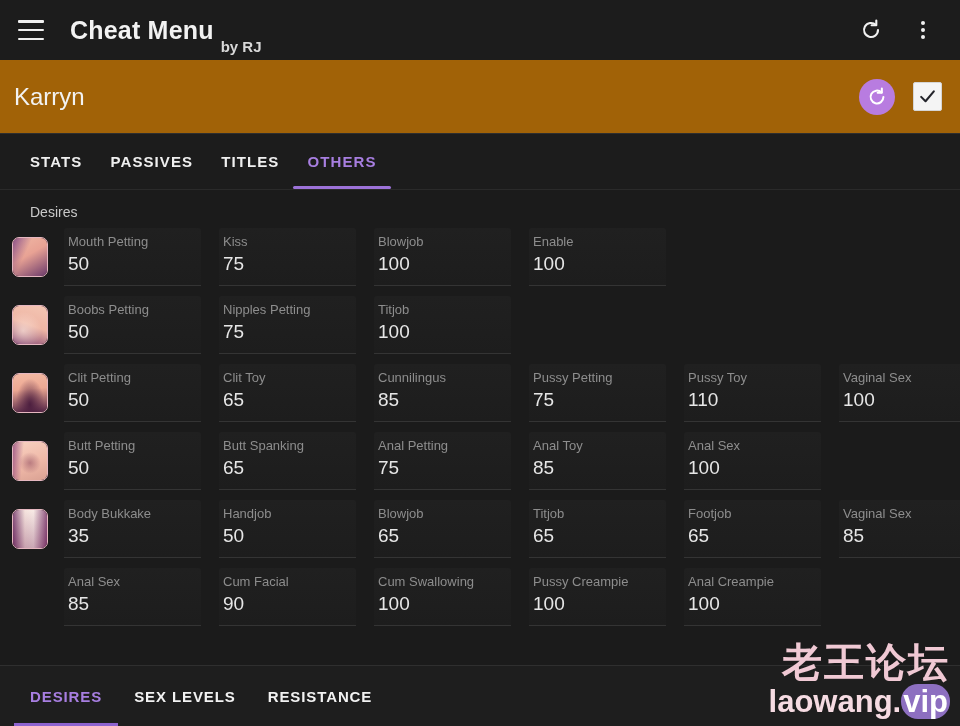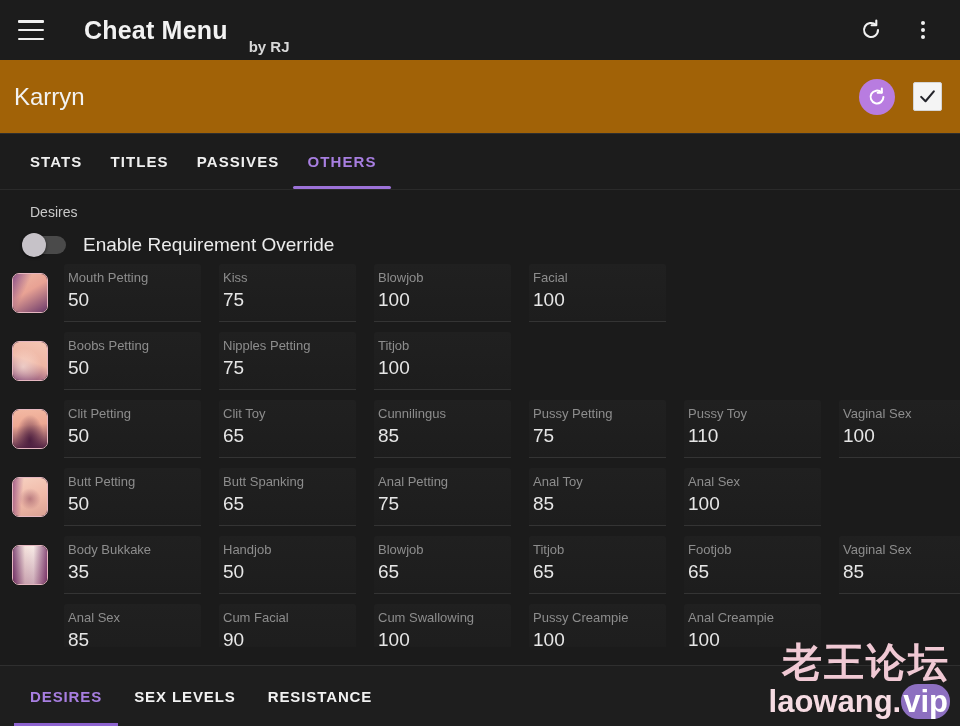--- a/index.html
+++ b/index.html
@@ -16,21 +16,20 @@
 
   
   .appbar {
     height: 60px;
     background: #1c1c1c;
     display: flex;
     align-items: center;
     padding: 0 18px;
     box-sizing: border-box;
     position: relative;
-    gap: 14px;
   }
   .hamburger {
     width: 26px; height: 20px;
     display: flex; flex-direction: column; justify-content: space-between;
     margin-right: 26px;
     cursor: pointer;
   }
   .hamburger i { display:block; height: 2.5px; background: #f0f0f0; border-radius: 1px; }
   .app-title {
     font-size: 25px;
@@ -316,40 +315,34 @@
       </svg>
     </div>
   </div>
 </div>
 
 <div class="tabs">
   <div class="tab">
     <span>STATS</span>
   </div>
   <div class="tab">
+    <span>PASSIVES</span>
+  </div>
+  <div class="tab">
     <span>TITLES</span>
-  </div>
-  <div class="tab">
-    <span>PASSIVES</span>
   </div>
   <div class="tab active">
     <span>OTHERS</span>
   </div>
 </div>
 
 <div class="content">
 
   <div class="section-label">Desires</div>
 
-  <div class="toggle-row">
-    <div class="switch">
-      <div class="knob"></div>
-    </div>
-    <span class="toggle-label">Enable Requirement Override</span>
-  </div>
 
   <div class="rows">
 
     <div class="row">
       <div class="thumb">
         <div class="g1" style="background:linear-gradient(150deg,#f0b9a6 0%,#e8a294 45%,#6b3a6b 100%);"></div>
         <div class="g2" style="background:linear-gradient(115deg,rgba(120,60,130,.85) 0%,rgba(120,60,130,0) 38%);"></div>
       </div>
       <div class="cells">
         <div class="cell">
@@ -358,21 +351,21 @@
         </div>
         <div class="cell">
           <div class="cell-label">Kiss</div>
           <div class="cell-value">75</div>
         </div>
         <div class="cell">
           <div class="cell-label">Blowjob</div>
           <div class="cell-value">100</div>
         </div>
         <div class="cell">
-          <div class="cell-label">Facial</div>
+          <div class="cell-label">Enable</div>
           <div class="cell-value">100</div>
         </div>
       </div>
     </div>
 
     <div class="row">
       <div class="thumb">
         <div class="g1" style="background:linear-gradient(200deg,#f4c6b4 0%,#eeb5a4 50%,#7c3f70 100%);"></div>
         <div class="g2" style="background:radial-gradient(circle at 30% 65%,rgba(255,235,225,.65) 0%,rgba(255,235,225,0) 55%);"></div>
       </div>

